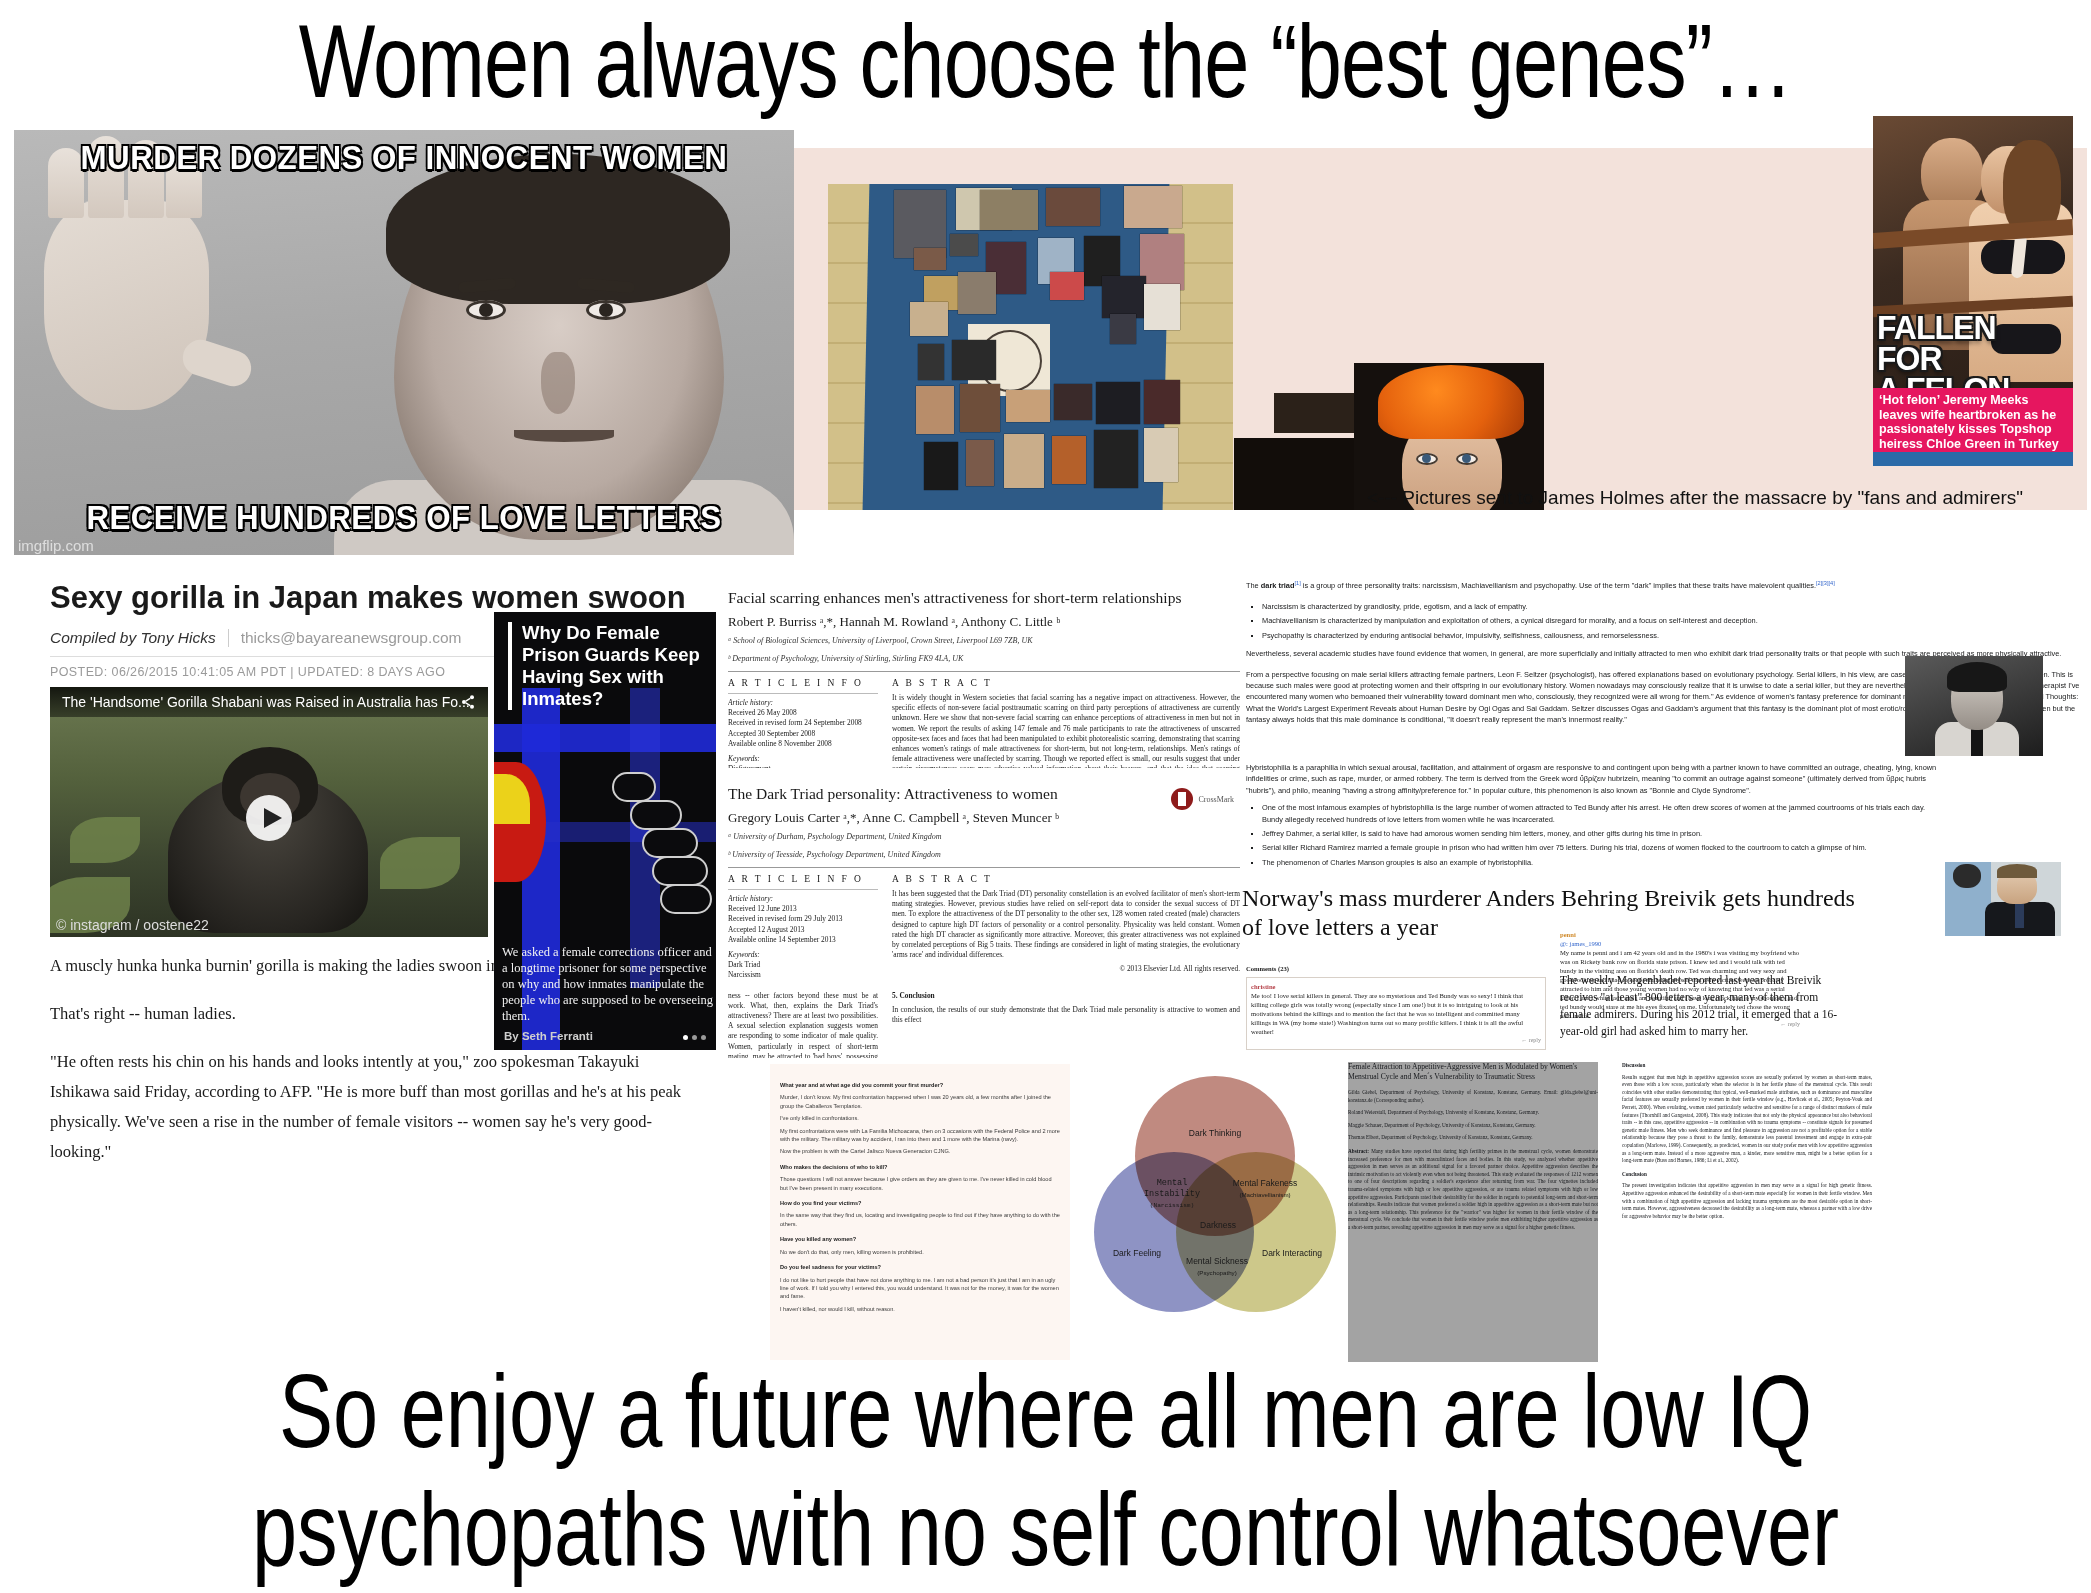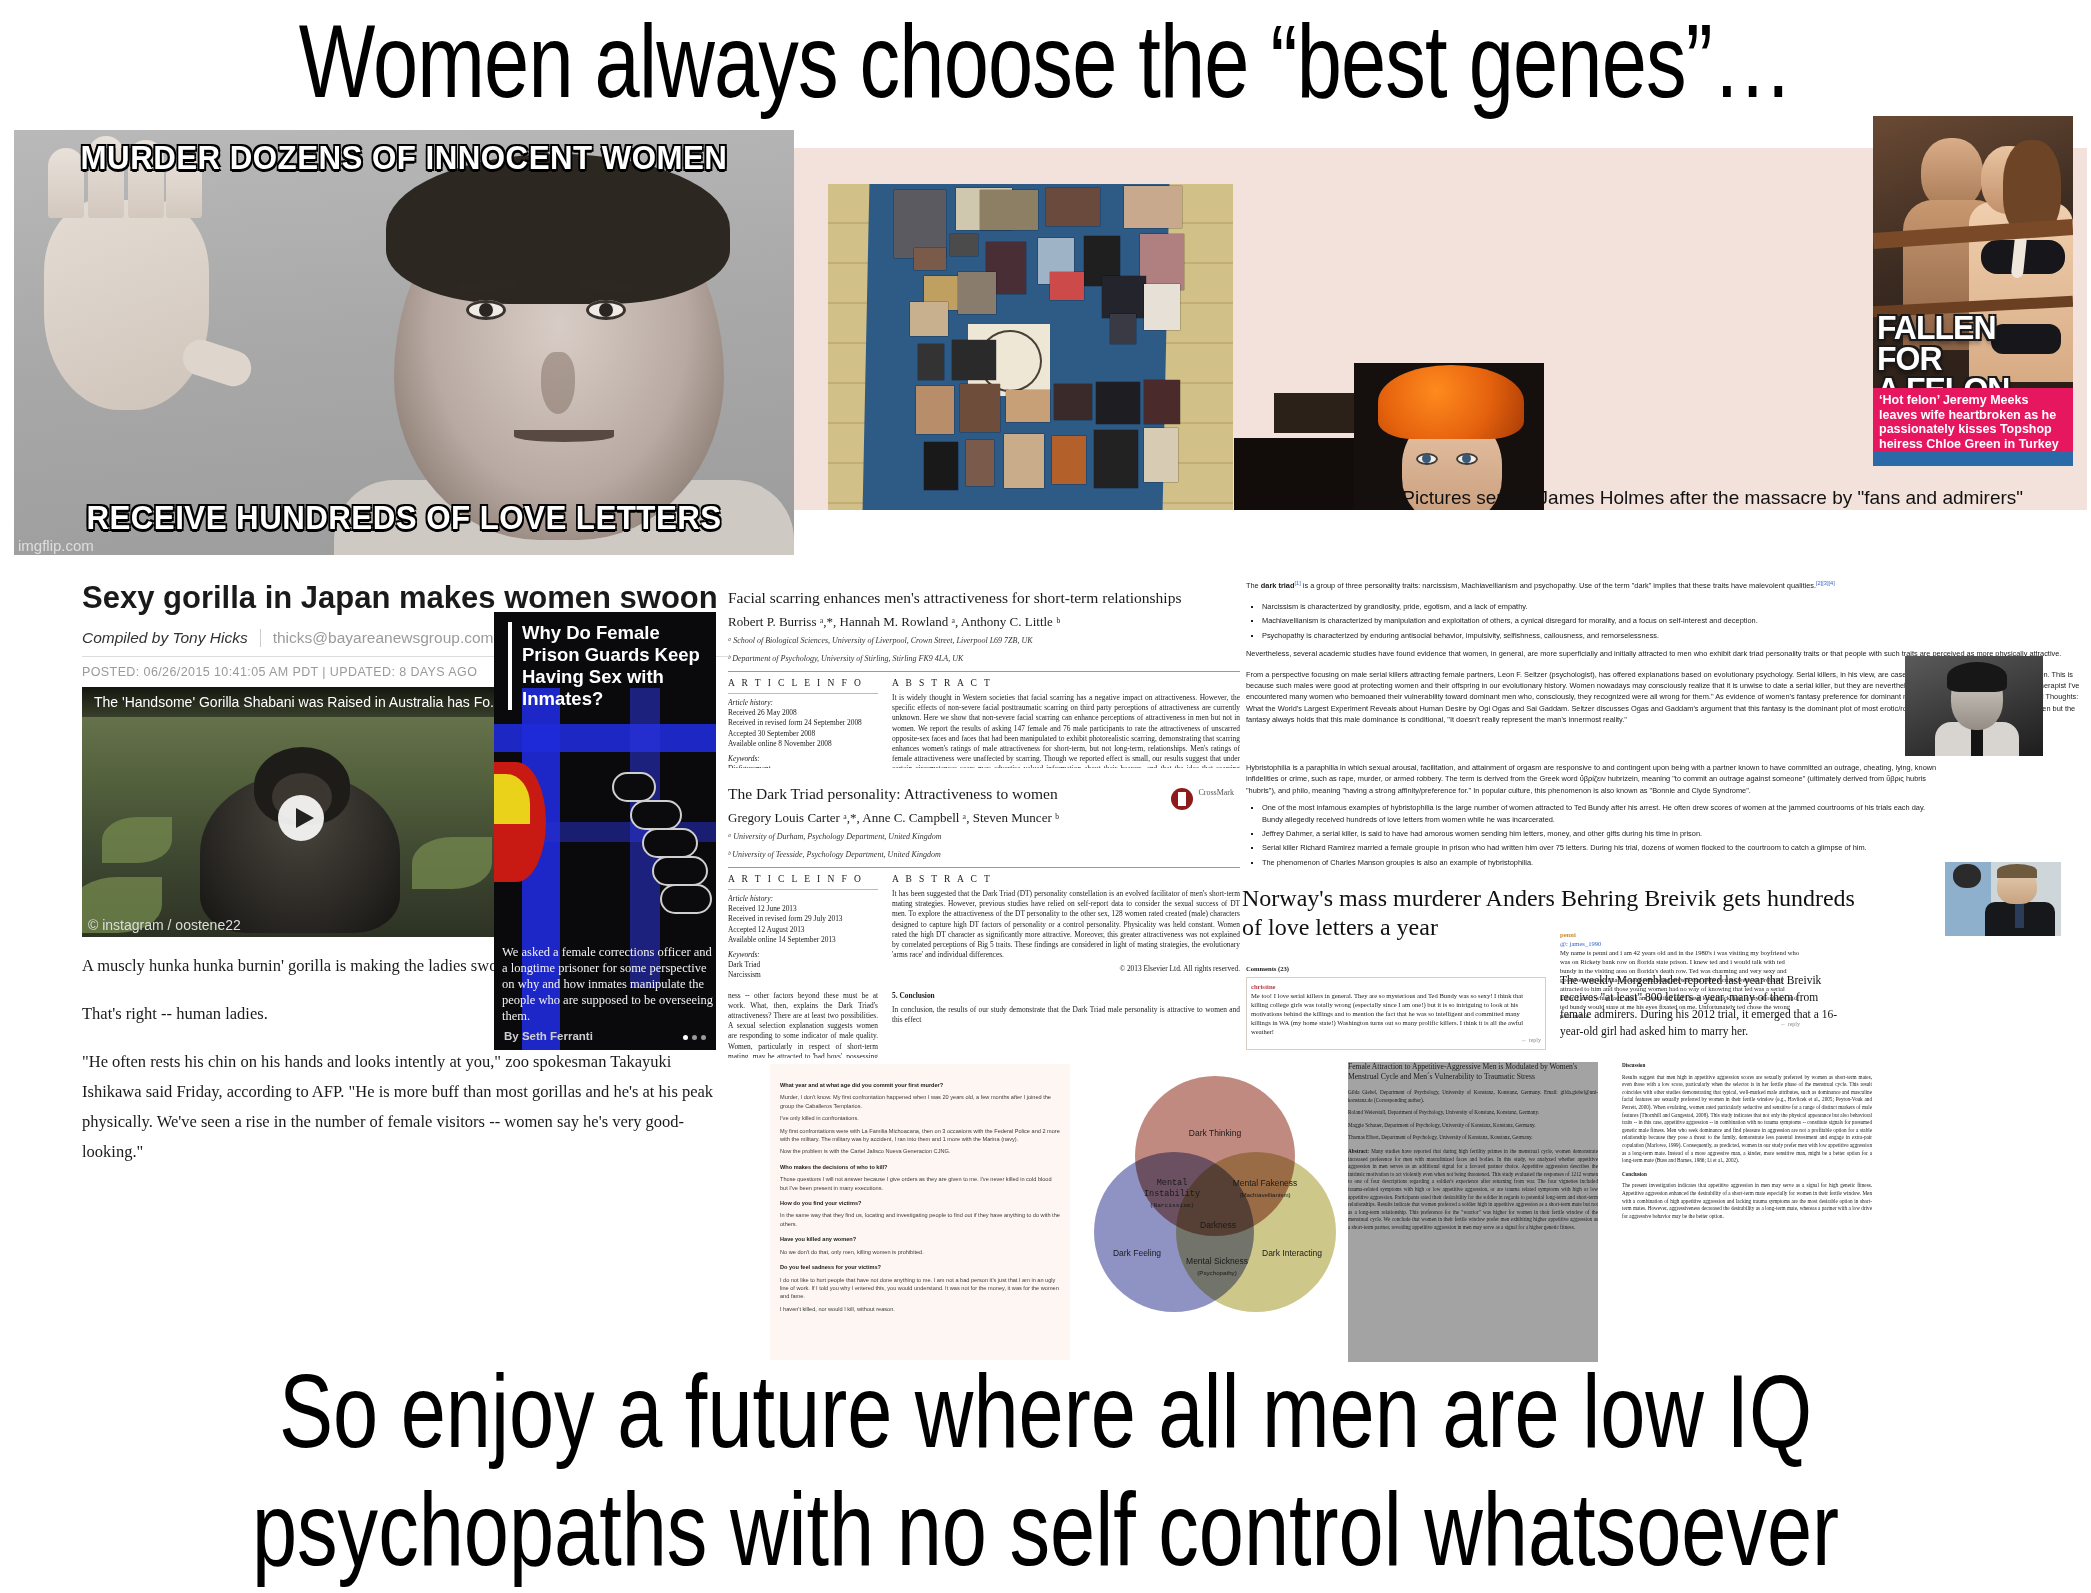--- a/index.html
+++ b/index.html
@@ -88,21 +88,21 @@
       font-size:34px;line-height:31px;letter-spacing:-1px;transform:scaleX(.94);transform-origin:left top;
       text-shadow:-2px -2px 0 #1a1a1a,2px -2px 0 #1a1a1a,-2px 2px 0 #1a1a1a,2px 2px 0 #1a1a1a,0 4px 5px rgba(0,0,0,.55);}
   #felon .deck{position:absolute;left:0;top:272px;width:200px;height:64px;background:#e6165f;color:#fff;
       font-size:12.5px;line-height:14.5px;font-weight:700;padding:5px 6px;box-sizing:border-box;}
   #felon .readstrip{position:absolute;left:0;top:336px;width:200px;height:14px;background:#2a6aa8;}
 
   
   #holmes-caption{position:absolute;left:1367px;top:487px;font-size:19px;color:#111;white-space:nowrap;}
 
   
-  #gorilla-article{left:50px;top:578px;width:646px;height:780px;background:#fff;margin-left:32px;}
+  #gorilla-article{left:50px;top:578px;width:646px;height:780px;background:#fff;}
   #gorilla-article .headline{font-family:"Liberation Sans",sans-serif;font-weight:700;font-size:31px;
       line-height:39px;color:#1a1a1a;margin:0 0 12px 0;}
   #gorilla-article .byline{font-size:15.5px;color:#333;font-style:italic;border-bottom:1px solid #ddd;
       padding-bottom:9px;display:flex;align-items:center;gap:12px;}
   #gorilla-article .byline .email{color:#9b9b9b;font-style:normal;border-left:1px solid #ccc;padding-left:12px;}
   #gorilla-article .posted{font-size:12.5px;color:#9a9a9a;letter-spacing:.4px;padding:8px 0 8px 0;}
   #video{position:relative;width:438px;height:250px;background:#5e6b4a;overflow:hidden;}
   #video .vbar{position:absolute;left:0;top:0;width:438px;height:30px;
       background:linear-gradient(180deg,rgba(0,0,0,.82),rgba(0,0,0,.45));color:#fff;font-size:14px;
       line-height:30px;padding-left:12px;box-sizing:border-box;}
@@ -150,21 +150,21 @@
   .paper .paff{font-size:8px;line-height:11px;color:#333;font-style:italic;margin-bottom:7px;}
   .paper hr{border:0;border-top:1px solid #999;margin:6px 0;}
   .paper .cols{display:flex;gap:14px;}
   .paper .cleft{width:150px;}
   .paper .cright{flex:1;}
   .paper .sechead{font-size:9.5px;letter-spacing:2.4px;margin-bottom:5px;}
   .paper .tiny{font-size:7.4px;line-height:10.2px;text-align:justify;}
   .paper .tiny i{font-style:italic;}
   #paper-scar{left:728px;top:588px;width:512px;height:180px;}
   #paper-dark{left:728px;top:784px;width:512px;height:274px;}
-  #crossmark{position:absolute;right:6px;top:4px;display:flex;gap:5px;font-size:8px;color:#555;}
+  #crossmark{position:absolute;right:6px;top:4px;display:flex;align-items:center;gap:5px;font-size:8px;color:#555;}
   #crossmark .cm{width:22px;height:22px;border-radius:50%;background:#8e1b1b;position:relative;}
   #crossmark .cm i{position:absolute;left:7px;top:4px;width:8px;height:14px;background:#fff;display:block;}
 
   
   #wiki{left:1246px;top:578px;width:842px;height:300px;background:#fff;color:#202122;
       font-family:"Liberation Sans",sans-serif;font-size:7.4px;line-height:11.4px;}
   #wiki .ref{color:#3366cc;font-size:5.6px;vertical-align:super;}
   #wiki ul{margin:7px 0;padding-left:16px;}
   #wiki li{margin-bottom:3px;list-style:square;}
   #wiki p{margin:0 0 9px 0;}

